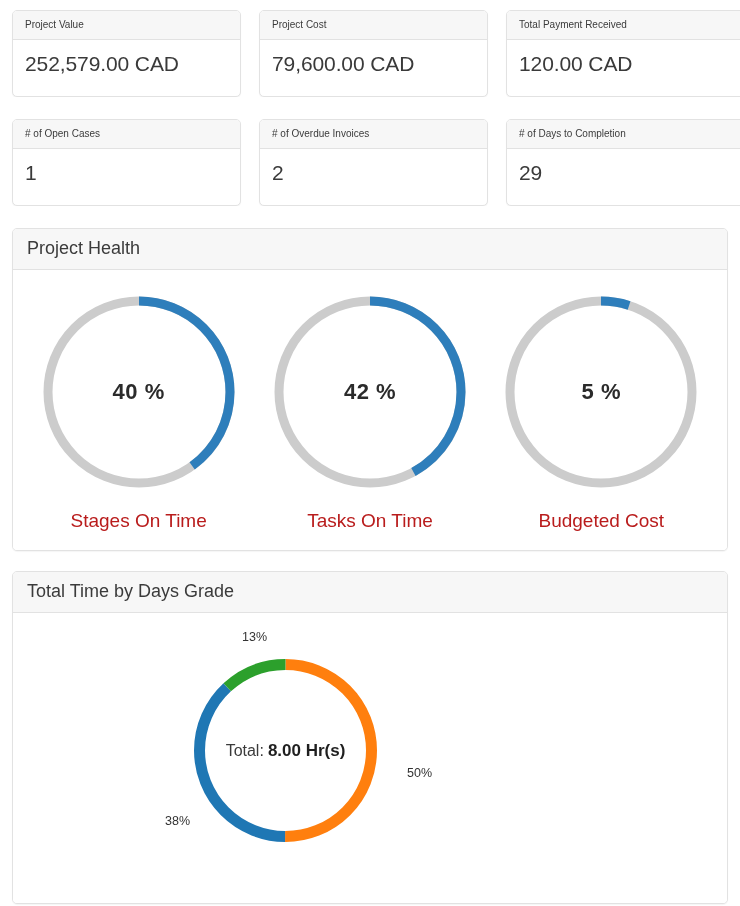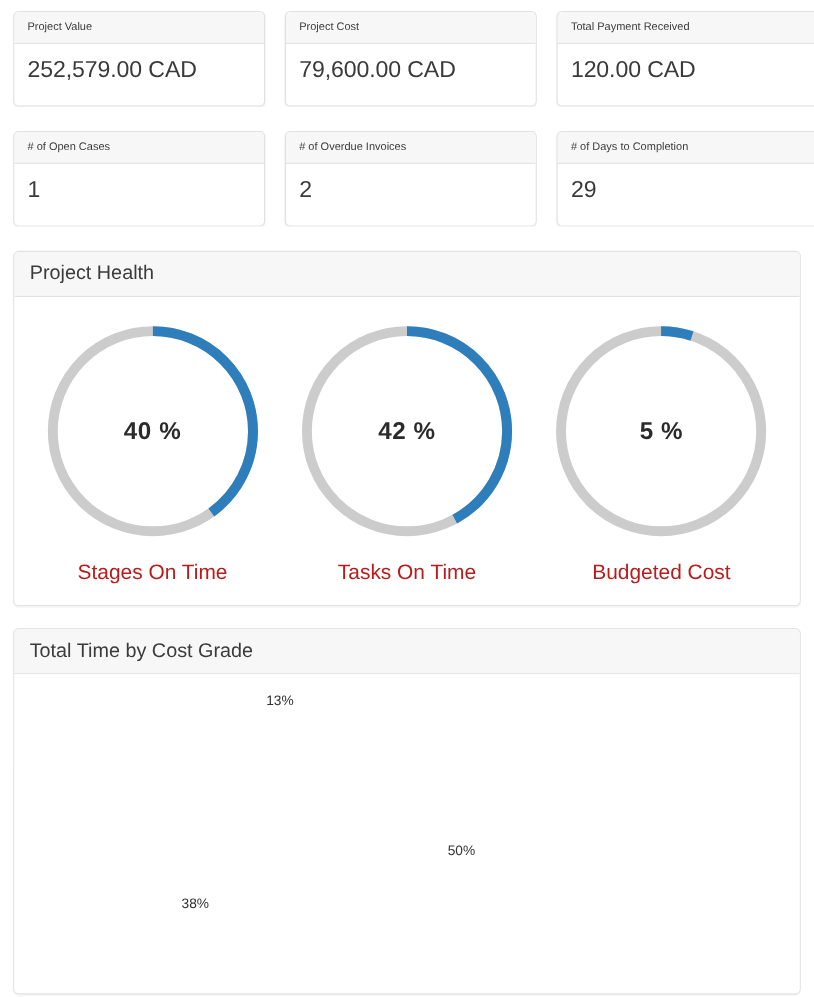--- a/index.html
+++ b/index.html
@@ -252,29 +252,45 @@
             <div class="gauge-value">5 %</div>
           </div>
           <div class="gauge-label">Budgeted Cost</div>
         </div>
 
       </div>
     </div>
   </div>
 
   <div class="panel">
-    <div class="panel-head">Total Time by Cost Grade</div>
+    <div class="panel-head">Total Time by Days Grade</div>
     <div class="panel-body">
       <div class="donut-area">
 
         <div class="donut-col">
           <div class="slice-label top">13%</div>
           <div class="slice-label right">50%</div>
           <div class="slice-label left">38%</div>
 
+          <div class="donut-wrap">
+            <svg width="195" height="195" viewBox="0 0 195 195">
+              <g transform="rotate(-90 97.5 97.5)">
+
+                <circle class="donut-seg" cx="97.5" cy="97.5" r="86" fill="none" stroke="#ff7f0e" stroke-width="11" stroke-dasharray="270.1769682087222 540.3539364174444" stroke-dashoffset="0"></circle>
+
+                <circle class="donut-seg" cx="97.5" cy="97.5" r="86" fill="none" stroke="#1f77b4" stroke-width="11" stroke-dasharray="205.33449583862887 540.3539364174444" stroke-dashoffset="-270.1769682087222"></circle>
+
+                <circle class="donut-seg" cx="97.5" cy="97.5" r="86" fill="none" stroke="#2ca02c" stroke-width="11" stroke-dasharray="64.84247237009333 540.3539364174444" stroke-dashoffset="-475.511464047351"></circle>
+              </g>
+            </svg>
+            <div class="donut-center">
+              <span>Total:</span>
+              <b>8.00 Hr(s)</b>
+            </div>
+          </div>
         </div>
 
 
       </div>
     </div>
   </div>
 
 </div>
 
 </body></html>

